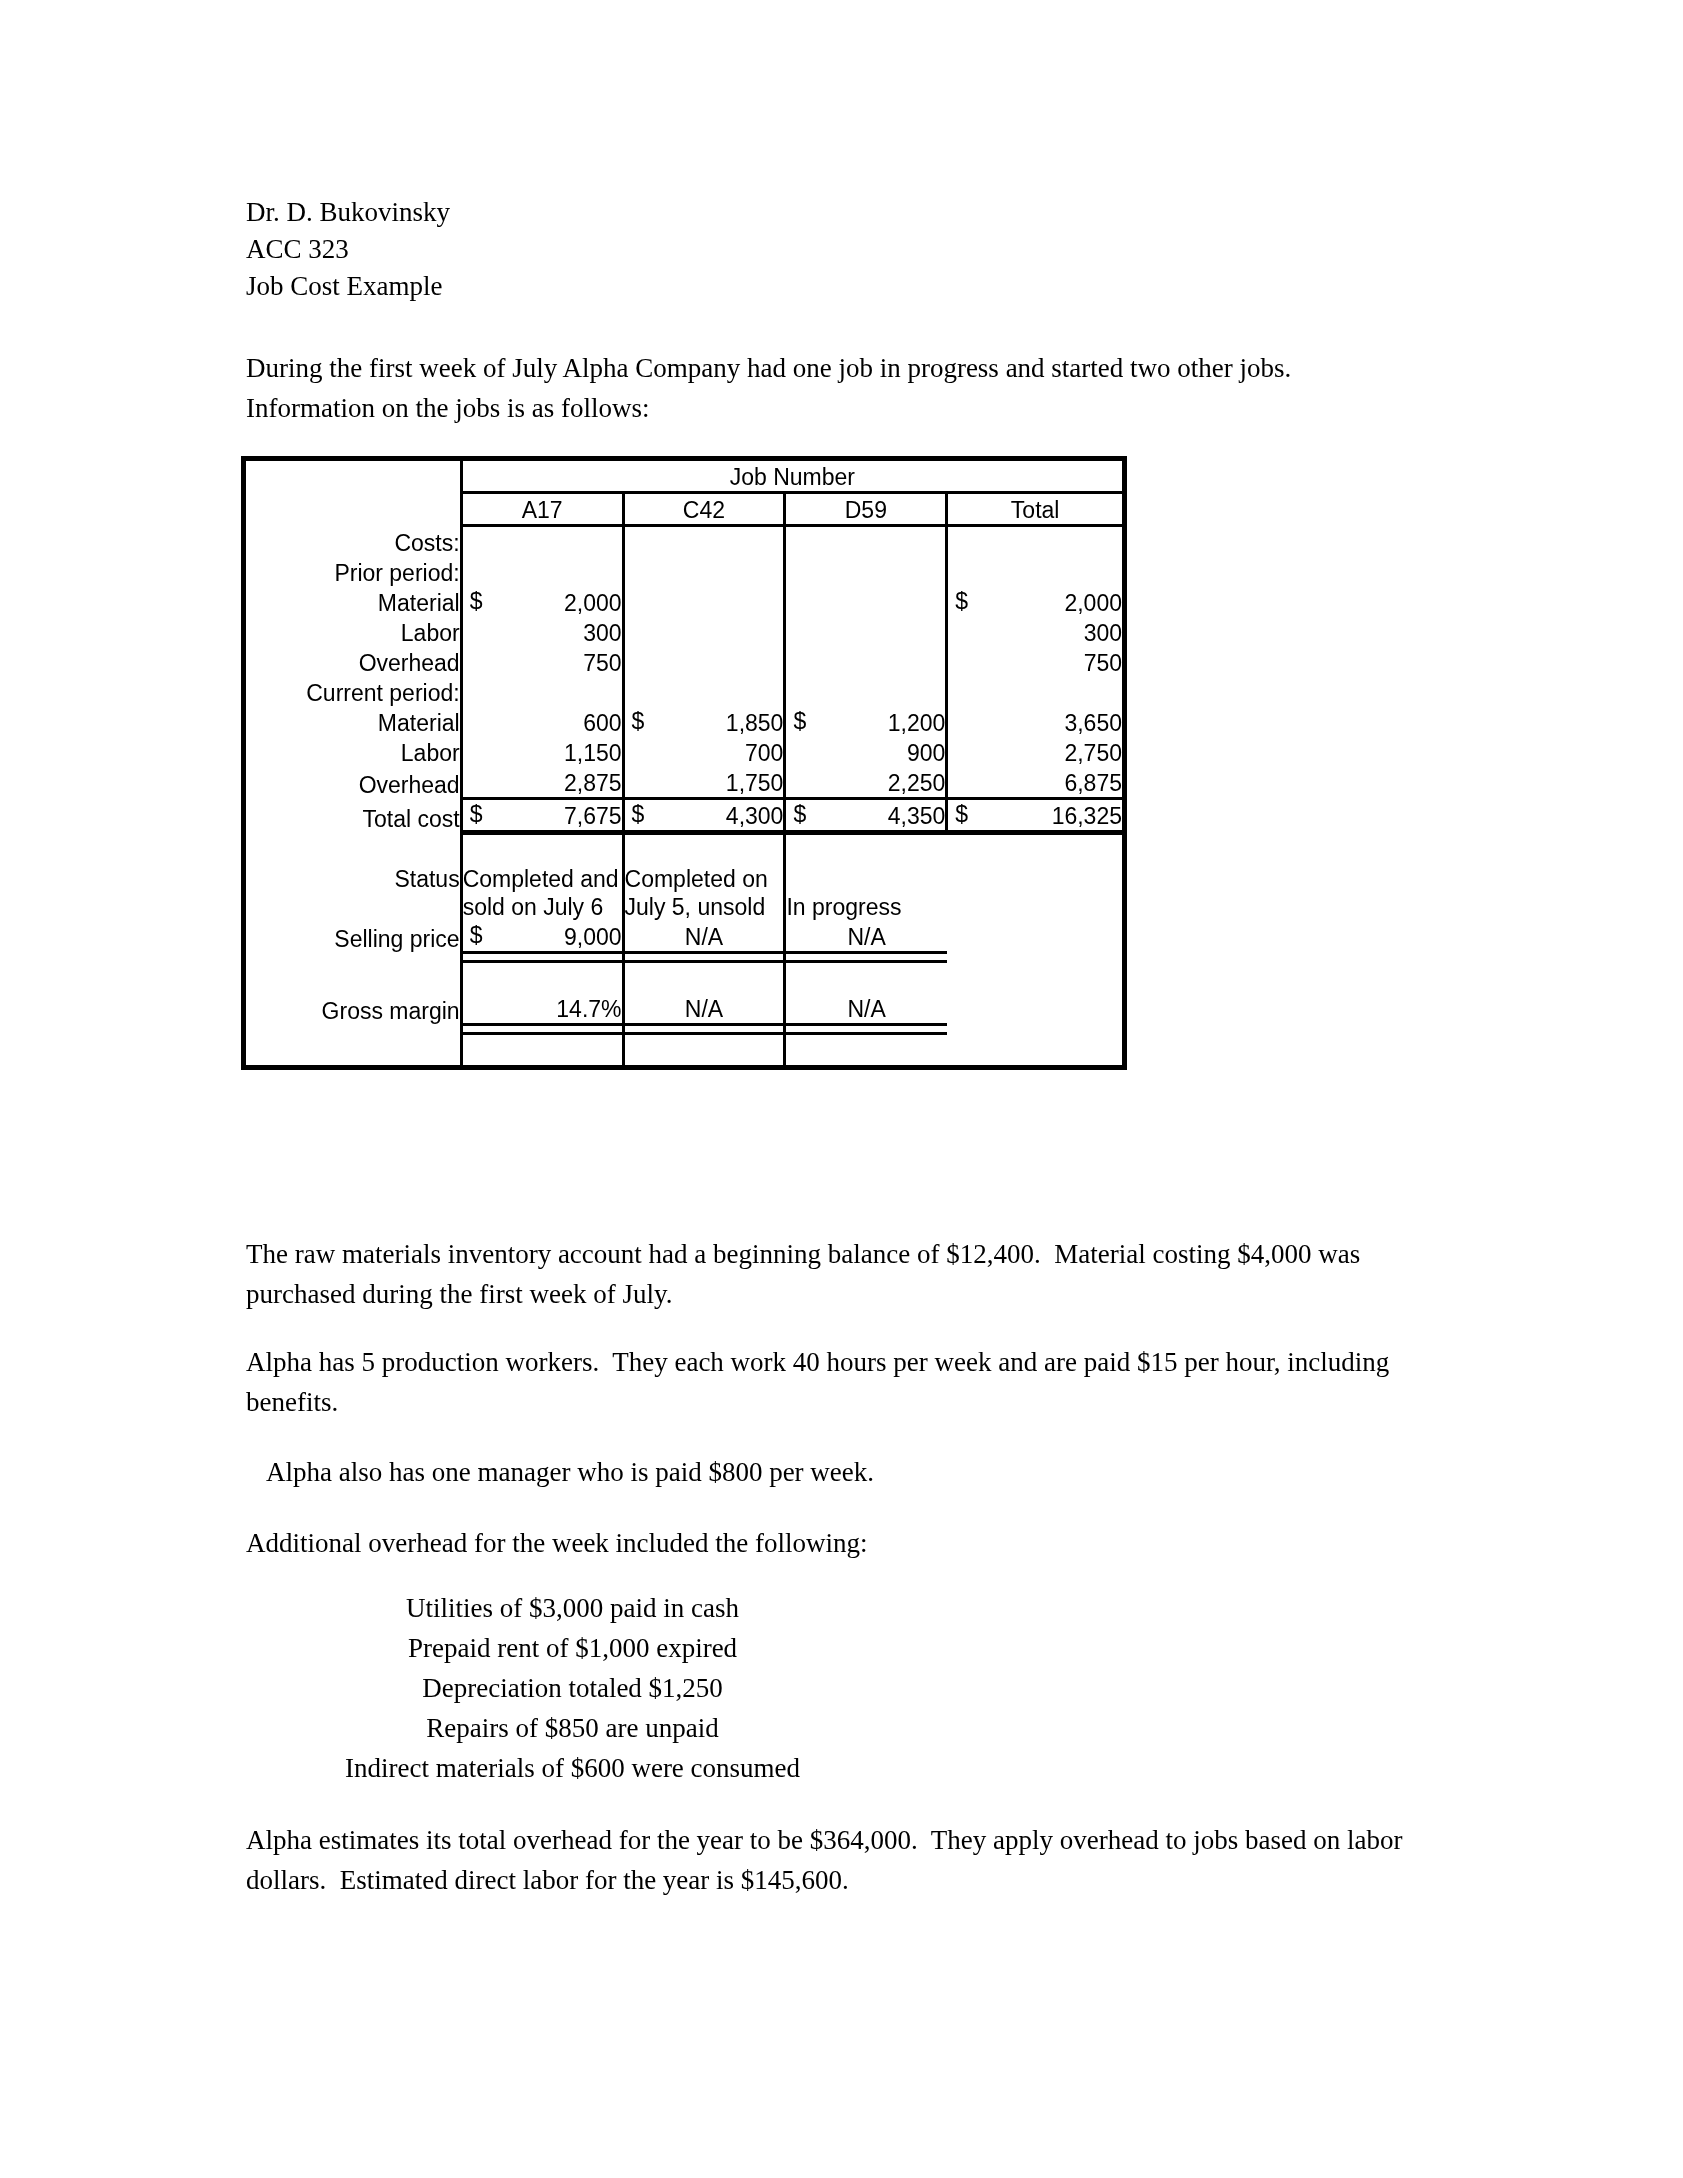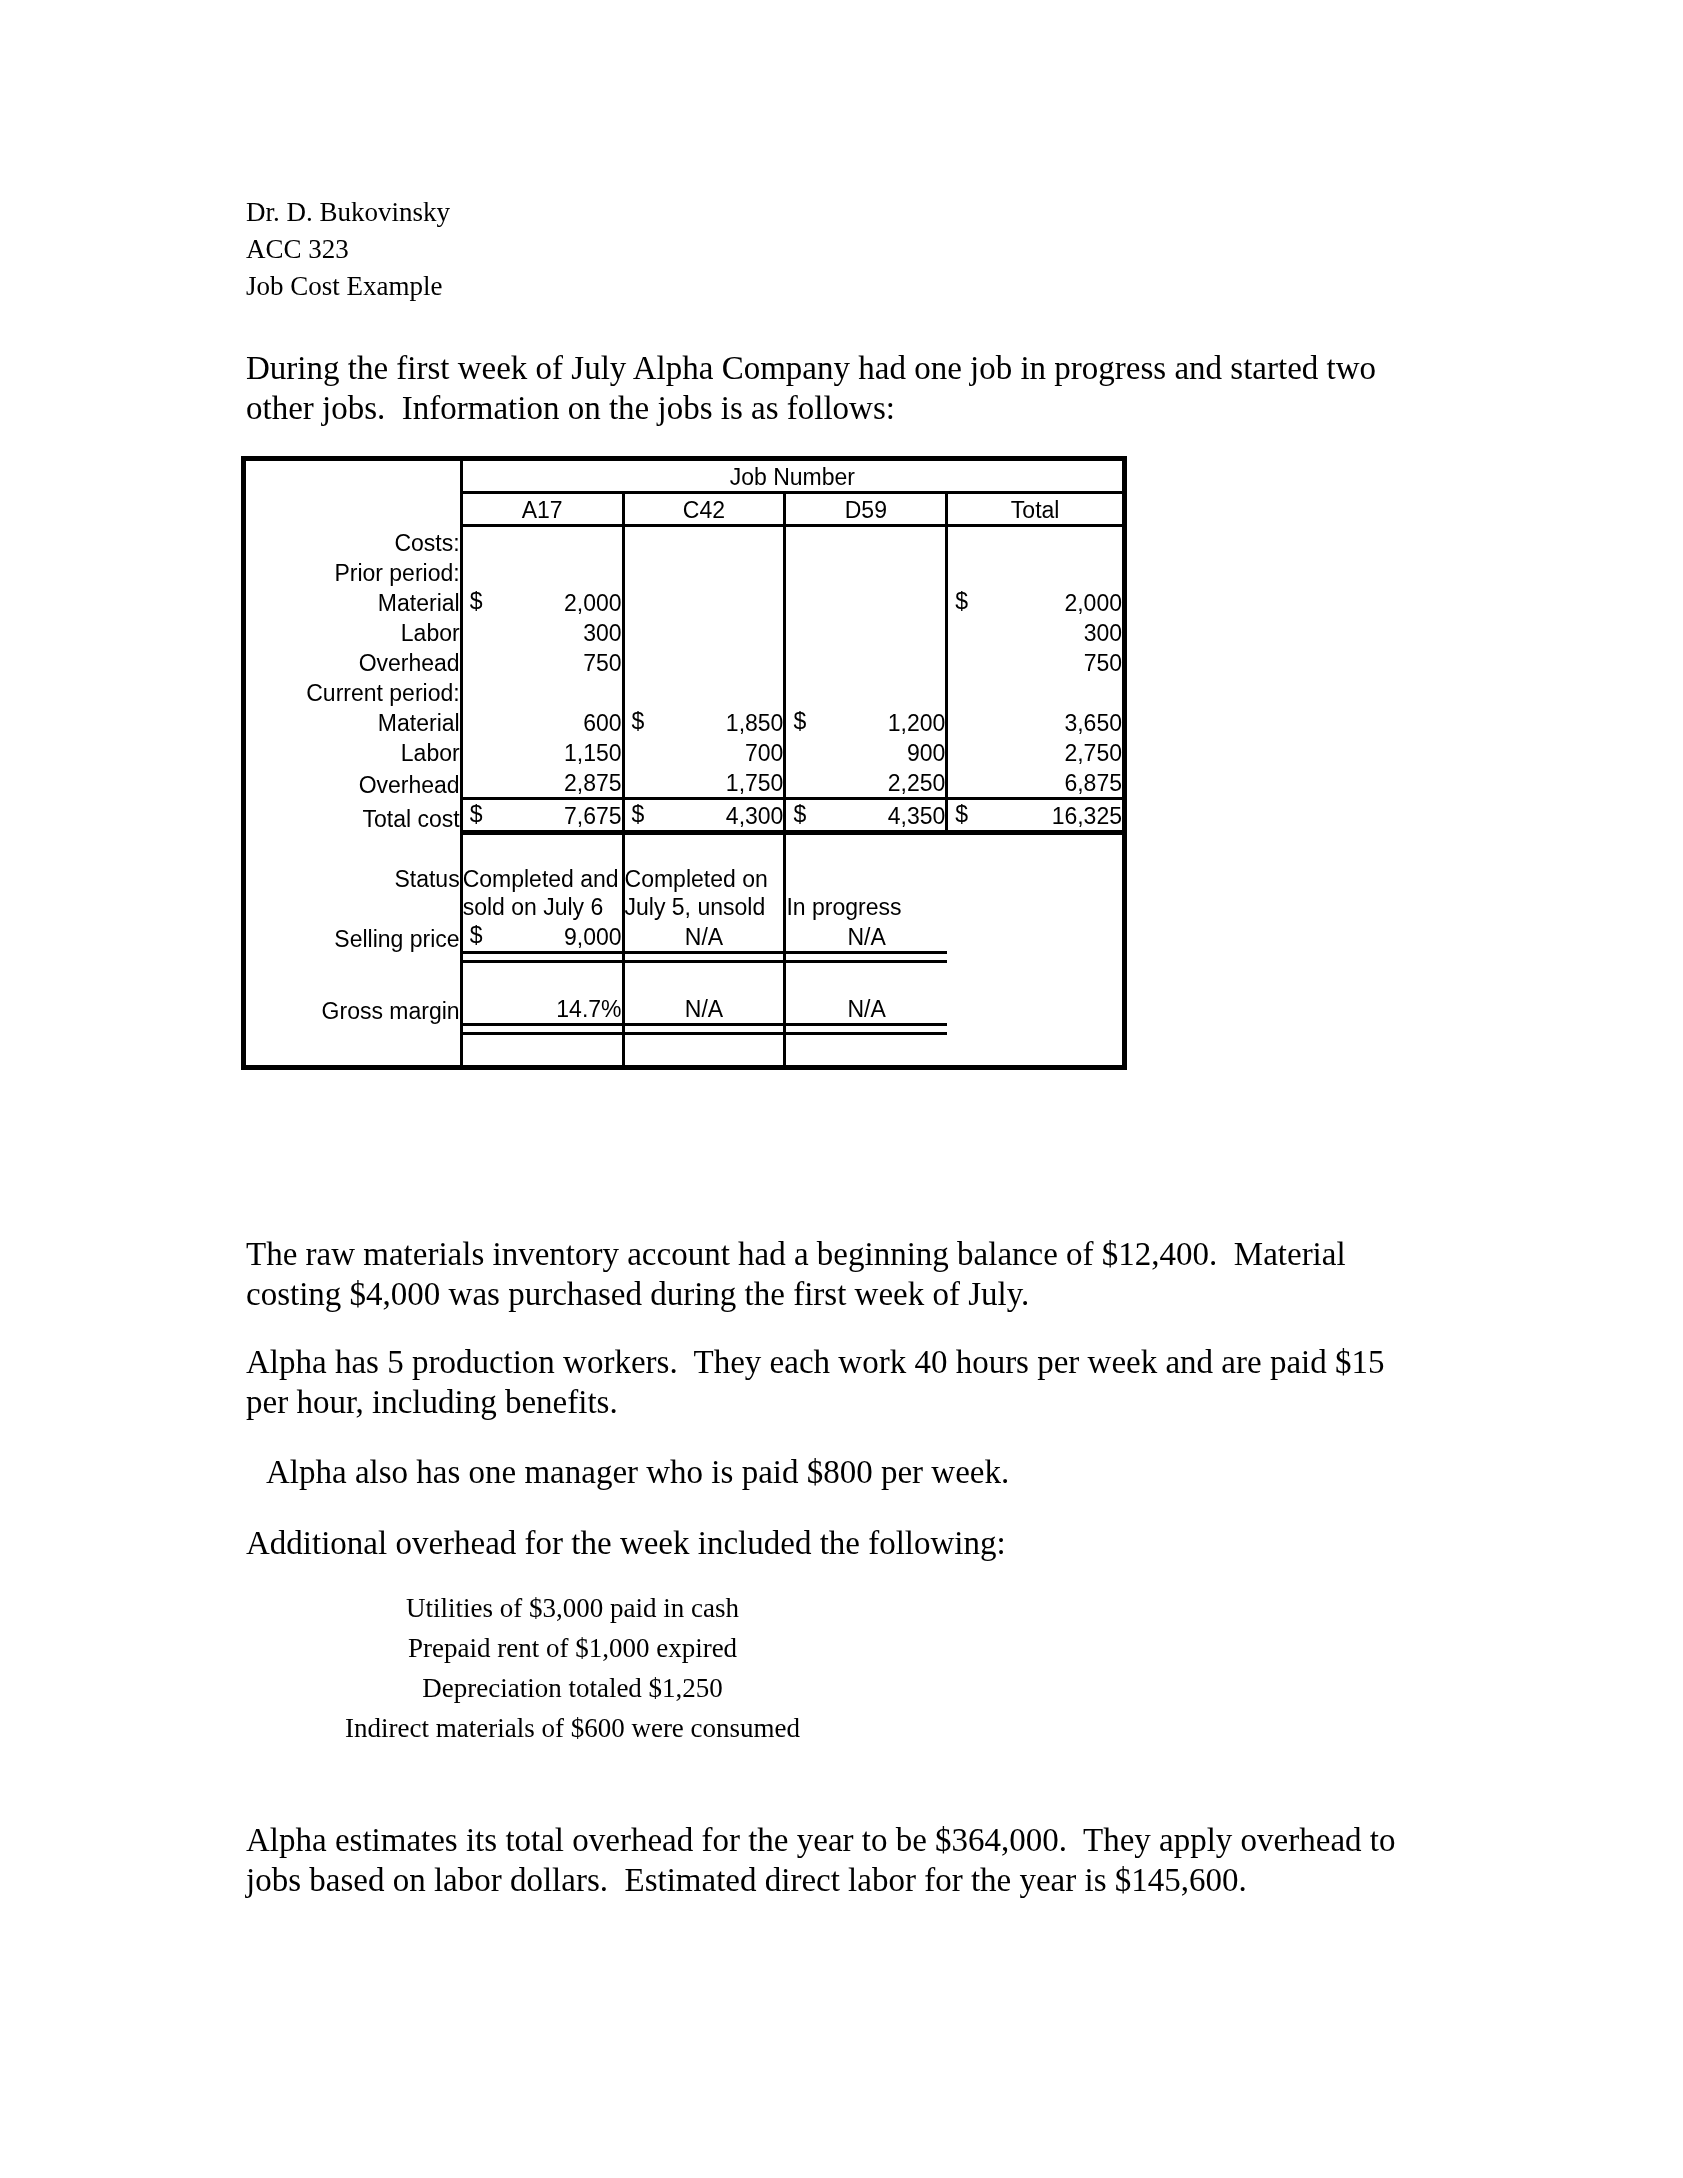--- a/index.html
+++ b/index.html
@@ -25,21 +25,21 @@
     font-size: 27px;
     line-height: 37px;
   }
   .header-block div { white-space: nowrap; }
 
   
   .para {
     position: absolute;
     left: 246px;
     width: 1163px;
-    font-size: 33px;
+    font-size: 27px;
     line-height: 40px;
     text-align: left;
   }
   .para span { white-space: pre-wrap; }
 
   .p-intro { top: 348px; }
   .p-rawmat { top: 1234px; }
   .p-workers { top: 1342px; }
   .p-manager { top: 1452px; margin-left: 20px; }
   .p-oh-intro { top: 1523px; }
@@ -357,20 +357,21 @@
   </div>
 
   <div class="para p-oh-intro">
     <span>Additional overhead for the week included the following:</span>
   </div>
 
   <div class="oh-list">
     <div>Utilities of $3,000 paid in cash</div>
     <div>Prepaid rent of $1,000 expired</div>
     <div>Depreciation totaled $1,250</div>
+    <div>Repairs of $850 are unpaid</div>
     <div>Indirect materials of $600 were consumed</div>
   </div>
 
   <div class="para p-final">
     <span>Alpha estimates its total overhead for the year to be $364,000.  They apply overhead to jobs based on labor dollars.  Estimated direct labor for the year is $145,600.</span>
   </div>
 
 </div>
 
 

